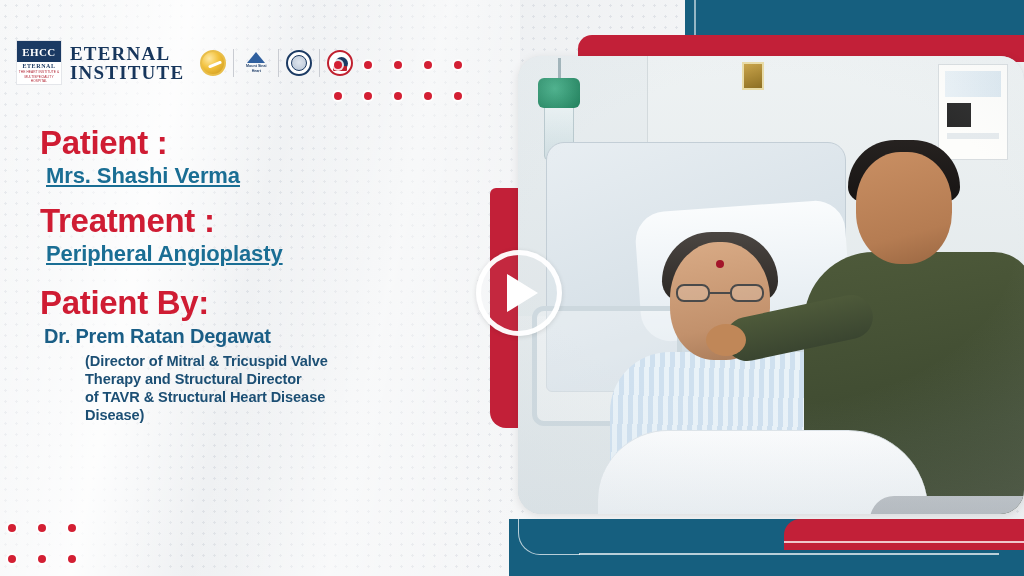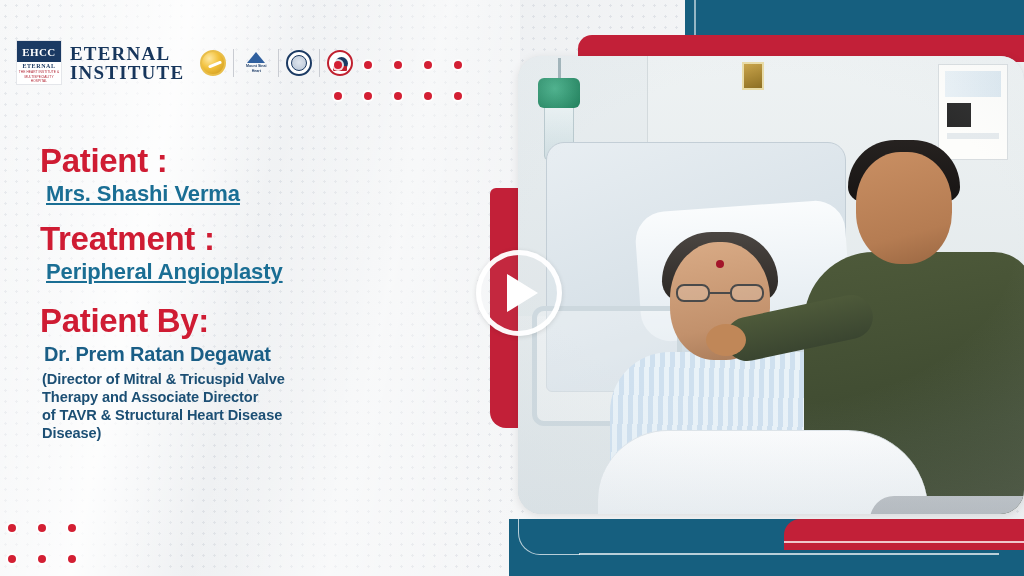--- a/index.html
+++ b/index.html
@@ -122,40 +122,40 @@
     grid-template-columns:repeat(5,30px);
     grid-template-rows:repeat(2,31px);
   }
   #dots-bottom{
     left:8px; top:524px;
     grid-template-columns:repeat(3,30px);
     grid-template-rows:repeat(2,31px);
   }
 
   
-  .info{ position:absolute; left:40px; top:142px; width:420px; }
+  .info{ position:absolute; left:40px; top:124px; width:420px; }
   .label{
     color:#cf1c33; font-weight:700; letter-spacing:-.3px;
     font-size:33px; line-height:38px;
   }
   .value{
     color:#1a6e94; font-weight:700; letter-spacing:-.1px;
     font-size:22px; line-height:28px;
   }
   .value.indent{ padding-left:6px;text-decoration:underline; }
   .row{ margin-bottom:12px; }
   .row.r2{ }
   .row.r3{ margin-top:16px; }
   .doctor{
     color:#1a5e86; font-weight:700; font-size:20px; line-height:28px;
     padding-left:4px; letter-spacing:-.2px;
   }
   .creds{
     color:#1c4f74; font-weight:700; font-size:14.6px; line-height:18px;
-    padding-left:2px; margin-top:2px; letter-spacing:-.1px;
+    padding-left:2px; margin-top:2px; letter-spacing:-.1px;margin-left:43px;
   }
   .creds span{ display:block; }
 
   
   #media{ position:absolute; left:462px; top:0; width:562px; height:576px; }
 
   .blk{ position:absolute; }
   
   #teal-top{
     left:223px; top:0; width:339px; height:42px;
@@ -416,21 +416,21 @@
     </div>
     <div class="row r2">
       <div class="label">Treatment :</div>
       <div class="value indent">Peripheral  Angioplasty</div>
     </div>
     <div class="row r3">
       <div class="label">Patient By:</div>
       <div class="doctor">Dr. Prem Ratan Degawat</div>
       <div class="creds">
         <span>(Director of Mitral &amp; Tricuspid Valve</span>
-        <span>Therapy and Associate Director</span>
+        <span>Therapy and Structural Director</span>
         <span>of TAVR &amp; Structural Heart Disease</span>
         <span>Disease)</span>
       </div>
     </div>
   </div>
 
   <div id="media">
 
     <div class="blk" id="teal-top">
       <div class="hairline"></div>

